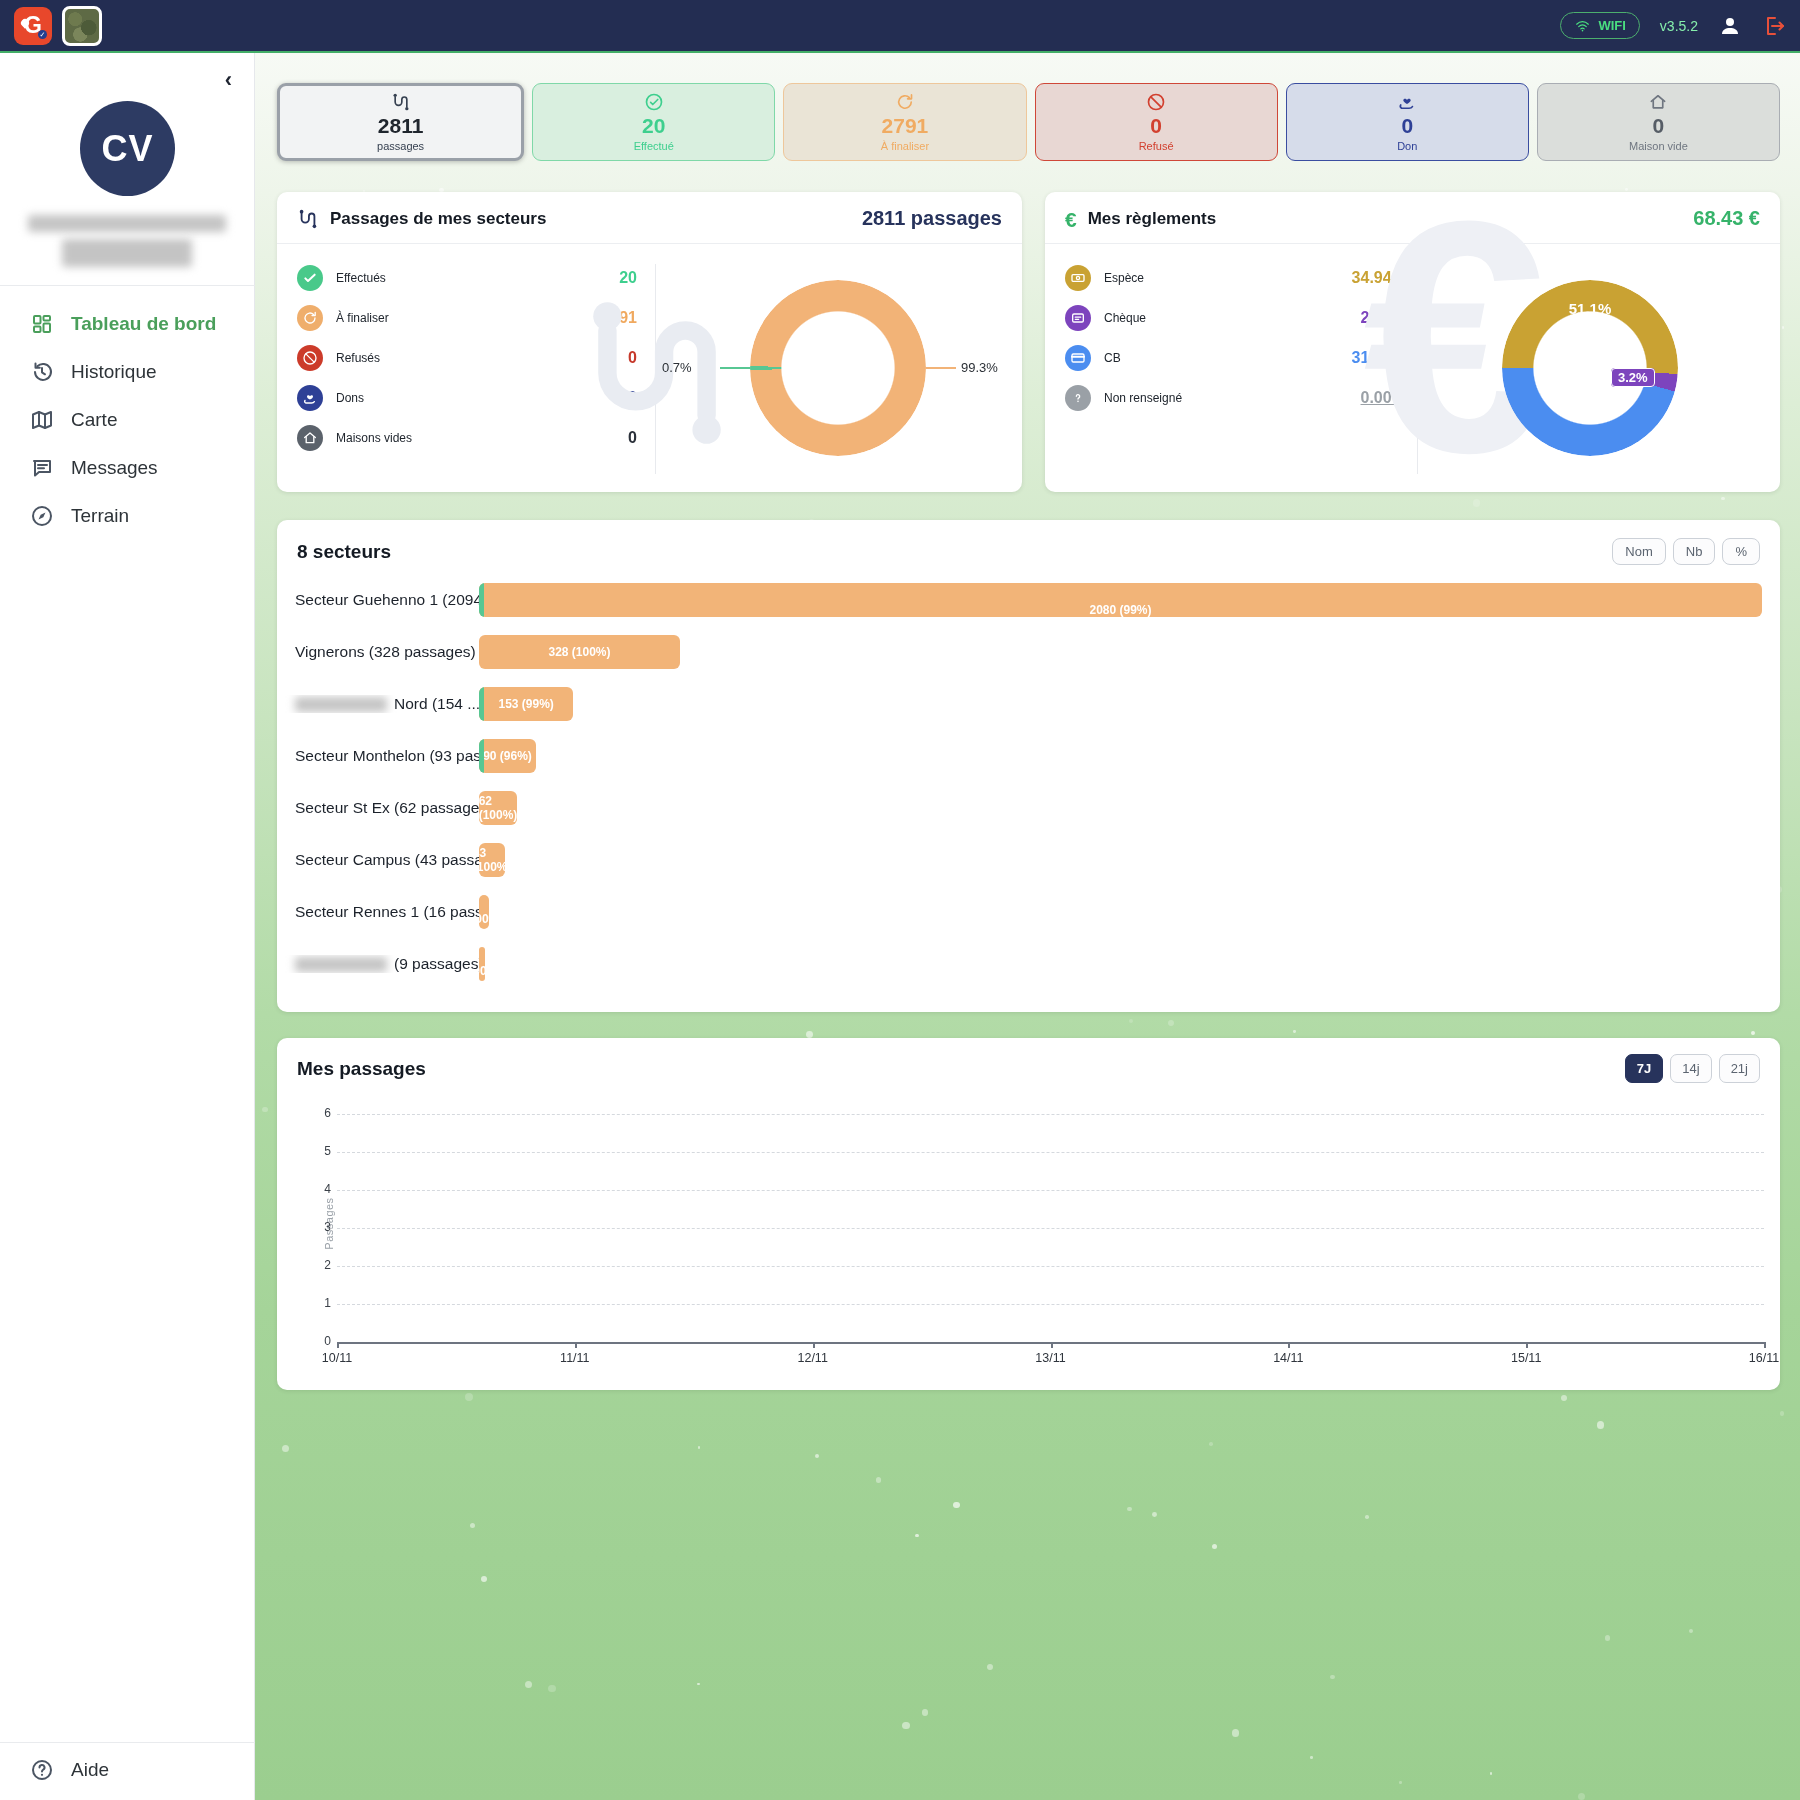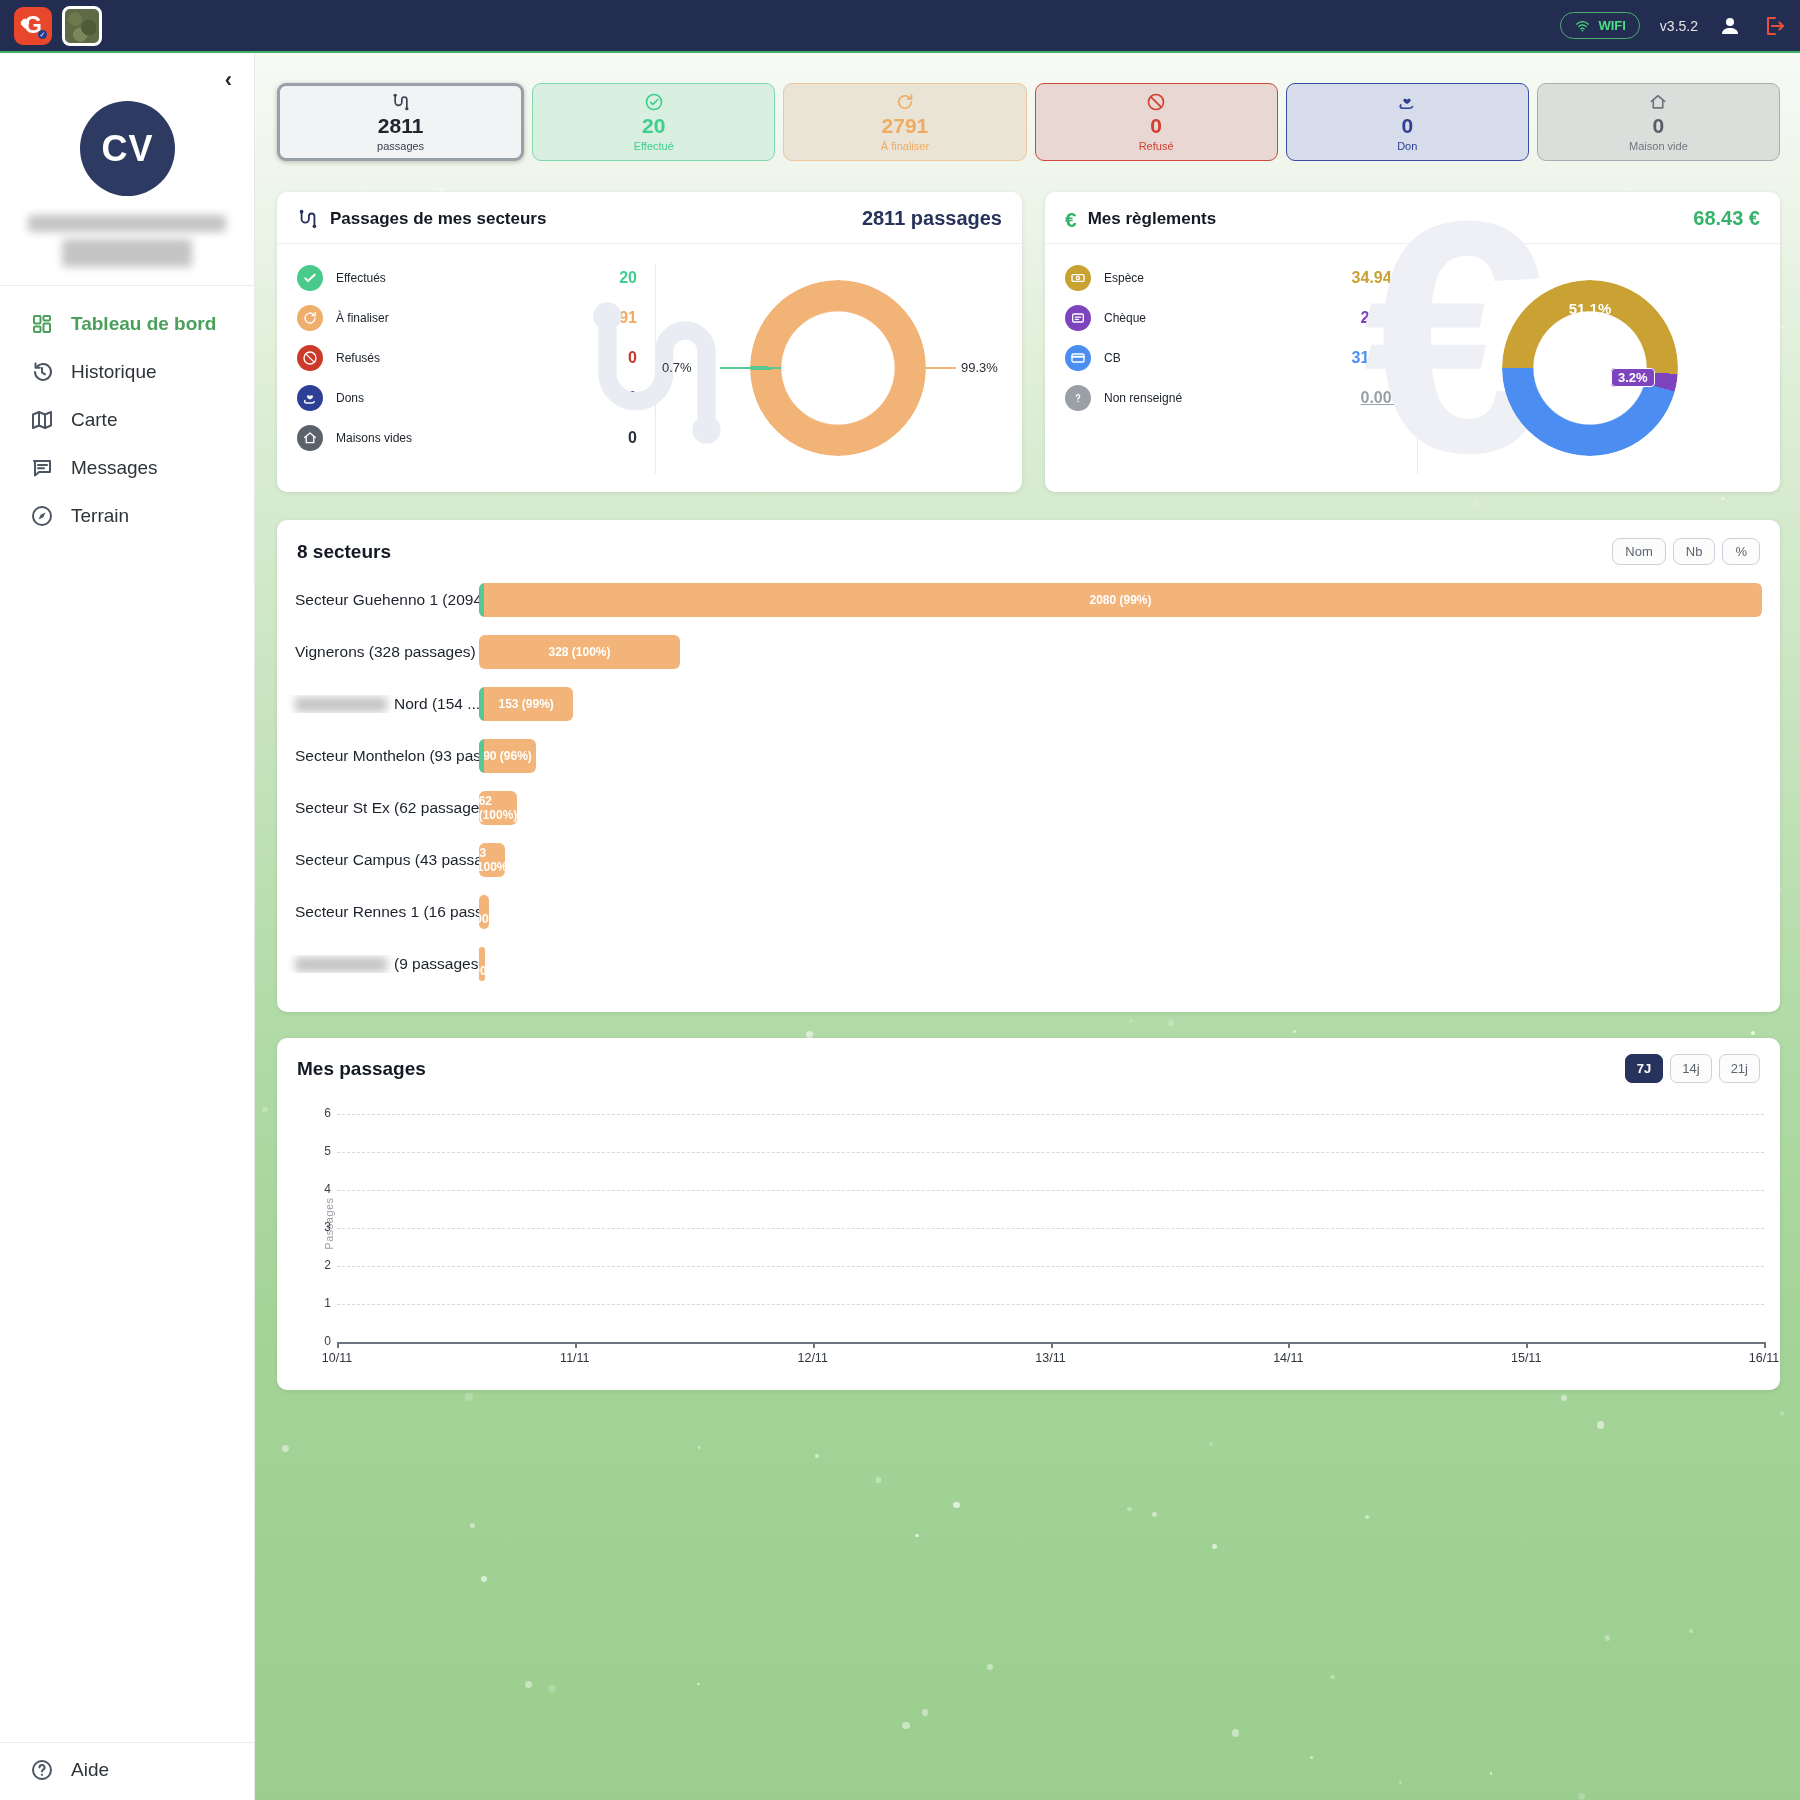--- a/index.html
+++ b/index.html
@@ -21,21 +21,21 @@
     border-radius:50%; background:#233e8f; color:#fff; font-size:7px; line-height:9px; text-align:center;}
   .nav-thumb { width:40px; height:40px; border-radius:8px; border:3px solid #fff; overflow:hidden;
     background:
       radial-gradient(circle at 30% 30%, #6d7b4a 0 20%, transparent 21%),
       radial-gradient(circle at 70% 55%, #4c5c36 0 25%, transparent 26%),
       radial-gradient(circle at 45% 75%, #7a8757 0 22%, transparent 23%),
       #5d6b41; filter:saturate(.9); }
   .nav-right { display:flex; align-items:center; gap:20px; }
   .wifi-badge { display:flex; align-items:center; gap:7px; border:1px solid #4caf6e;
     border-radius:16px; padding:5px 13px; color:#4ade80; font-size:13px; font-weight:bold; }
-  .version { color:#e5e5e5; font-size:14px; }
+  .version { color:#86efac; font-size:14px; }
   .nav-ic { width:24px; height:24px; display:inline-block; }
 
   
   .sidebar { position:absolute; left:0; top:53px; width:255px; height:1747px;
     background:#fff; border-right:1px solid #e6e8ec; z-index:4; }
   .collapse-btn { position:absolute; right:22px; top:16px; font-size:22px; font-weight:bold;
     color:#1e2430; cursor:pointer; line-height:1; }
   .avatar { position:absolute; left:80px; top:48px; width:95px; height:95px; border-radius:50%;
     background:#2d3b63; color:#fff; font-size:36px; font-weight:bold;
     display:flex; align-items:center; justify-content:center; letter-spacing:1px;}
@@ -554,21 +554,21 @@
         <div class="pill-btns" id="sort-btns">
             <button class="pill-btn">Nom</button>
             <button class="pill-btn">Nb</button>
             <button class="pill-btn">%</button>
           </div>
       </div>
       <div class="sec-rows" id="secteur-rows">
           <div class="sec-row">
             <div class="sec-label">Secteur Guehenno 1 (2094 ...</div>
             <div class="sec-barzone">
-              <div class="sec-bar has-green" style="width: 100%;">
+              <div class="sec-bar has-green" style="width: 100%; align-items: flex-end;">
                 <span>2080 (99%)</span>
               </div>
             </div>
           </div>
           <div class="sec-row">
             <div class="sec-label">Vignerons (328 passages)</div>
             <div class="sec-barzone">
               <div class="sec-bar" style="width: 15.6638%;">
                 <span>328 (100%)</span>
               </div>

